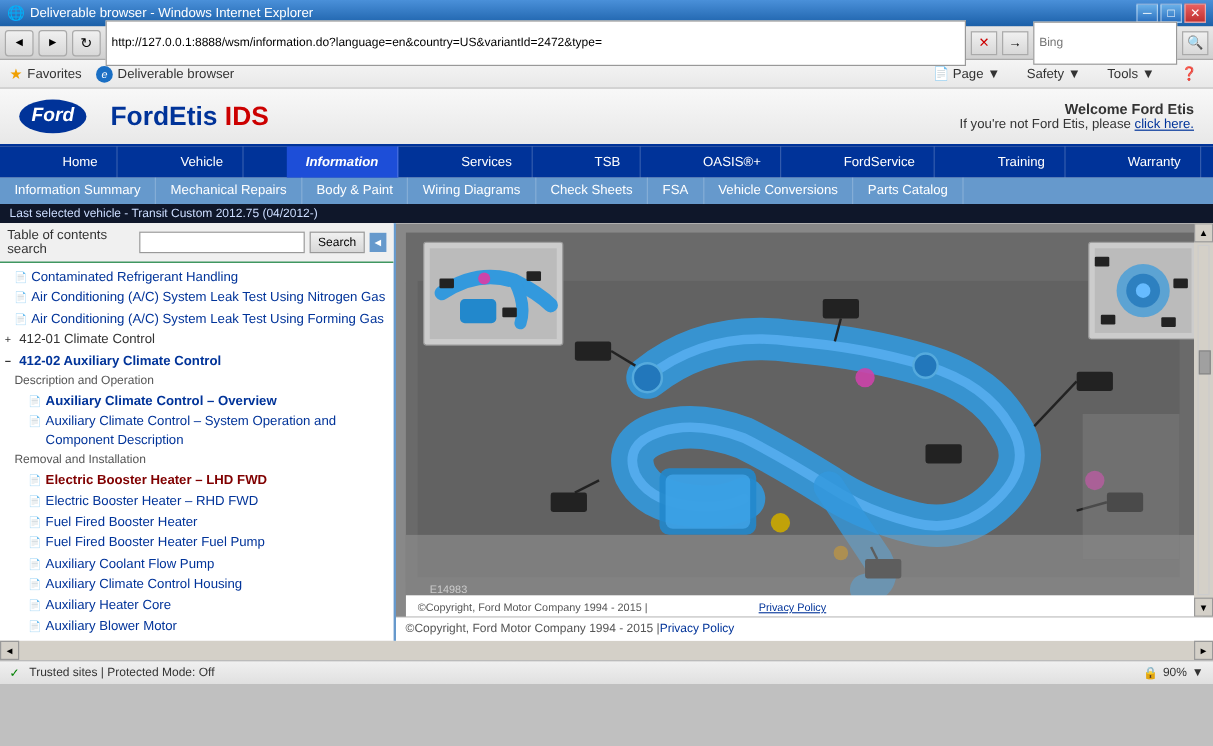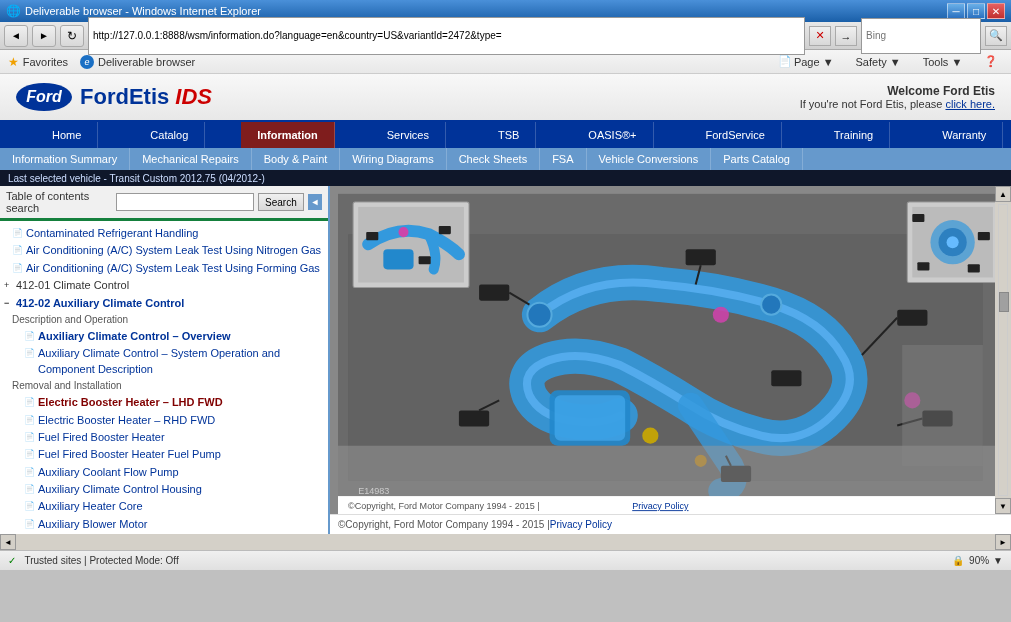--- a/index.html
+++ b/index.html
@@ -96,56 +96,57 @@
     
     .ford-header {
       background: linear-gradient(to bottom, #f8f8f8, #e8e8e8);
       height: 48px;
       display: flex;
       align-items: center;
       justify-content: space-between;
       padding: 0 16px;
       border-bottom: 2px solid #003399;
     }
-    .ford-logo-area { display: flex; align-items: center; gap: 8px; }
+    .ford-logo-area { display: flex; align-items: center; gap: 20px; }
     .ford-oval {
       width: 56px; height: 28px;
       background: #003399;
       border-radius: 50%;
       display: flex; align-items: center; justify-content: center;
       color: white;
       font-style: italic;
       font-weight: bold;
       font-size: 16px;
     }
     .ford-etis-text { font-size: 22px; color: #003399; font-weight: bold; }
-    .ford-etis-ids { color: #cc0000; font-style: italic; }
+    .ford-etis-ids { color: #cc0000; }
     .ford-welcome { text-align: right; font-size: 11px; color: #333; }
     .ford-welcome a { color: #003399; }
 
     
     .main-nav {
       background: #003399;
       height: 26px;
       display: flex;
       align-items: stretch;
     }
     .nav-tab {
       padding: 0 16px;
       display: flex; align-items: center;
       color: white;
       font-size: 11px;
       cursor: pointer;
       border-right: 1px solid rgba(255,255,255,0.2);
       margin-left: 36px;
     }
     .nav-tab.active {
-      background: #7f1d1d;
+      background: #1d4ed8;
       color: white;
       font-weight: bold;
+      font-style: italic;
     }
 
     
     .sub-nav {
       background: #6699cc;
       height: 22px;
       display: flex;
       align-items: stretch;
     }
     .sub-tab {
@@ -185,21 +186,21 @@
       flex-direction: column;
       overflow: hidden;
     }
 
     .search-bar {
       display: flex;
       align-items: center;
       padding: 4px 6px;
       gap: 4px;
       background: #f0f0f0;
-      border-bottom: 3px solid #15803d;
+      border-bottom: 1px solid #15803d;
     }
     .search-label { font-size: 11px; color: #333; }
     .search-input {
       flex: 1;
       height: 18px;
       border: 1px solid #999;
       font-size: 10px;
       padding: 0 2px;
     }
     .search-submit {
@@ -440,21 +441,21 @@
     <div style="font-weight:bold; font-size:12px;">Welcome Ford Etis</div>
     <div>
       <span>If you're not Ford Etis, please</span>
       <a href="#">click here.</a>
     </div>
   </div>
 </div>
 
 <div class="main-nav">
   <div class="nav-tab">Home</div>
-  <div class="nav-tab">Catalog</div>
+  <div class="nav-tab">Vehicle</div>
   <div class="nav-tab active">Information</div>
   <div class="nav-tab">Services</div>
   <div class="nav-tab">TSB</div>
   <div class="nav-tab">OASIS®+</div>
   <div class="nav-tab">FordService</div>
   <div class="nav-tab">Training</div>
   <div class="nav-tab">Warranty</div>
   <div class="nav-tab">Help</div>
 </div>
 

